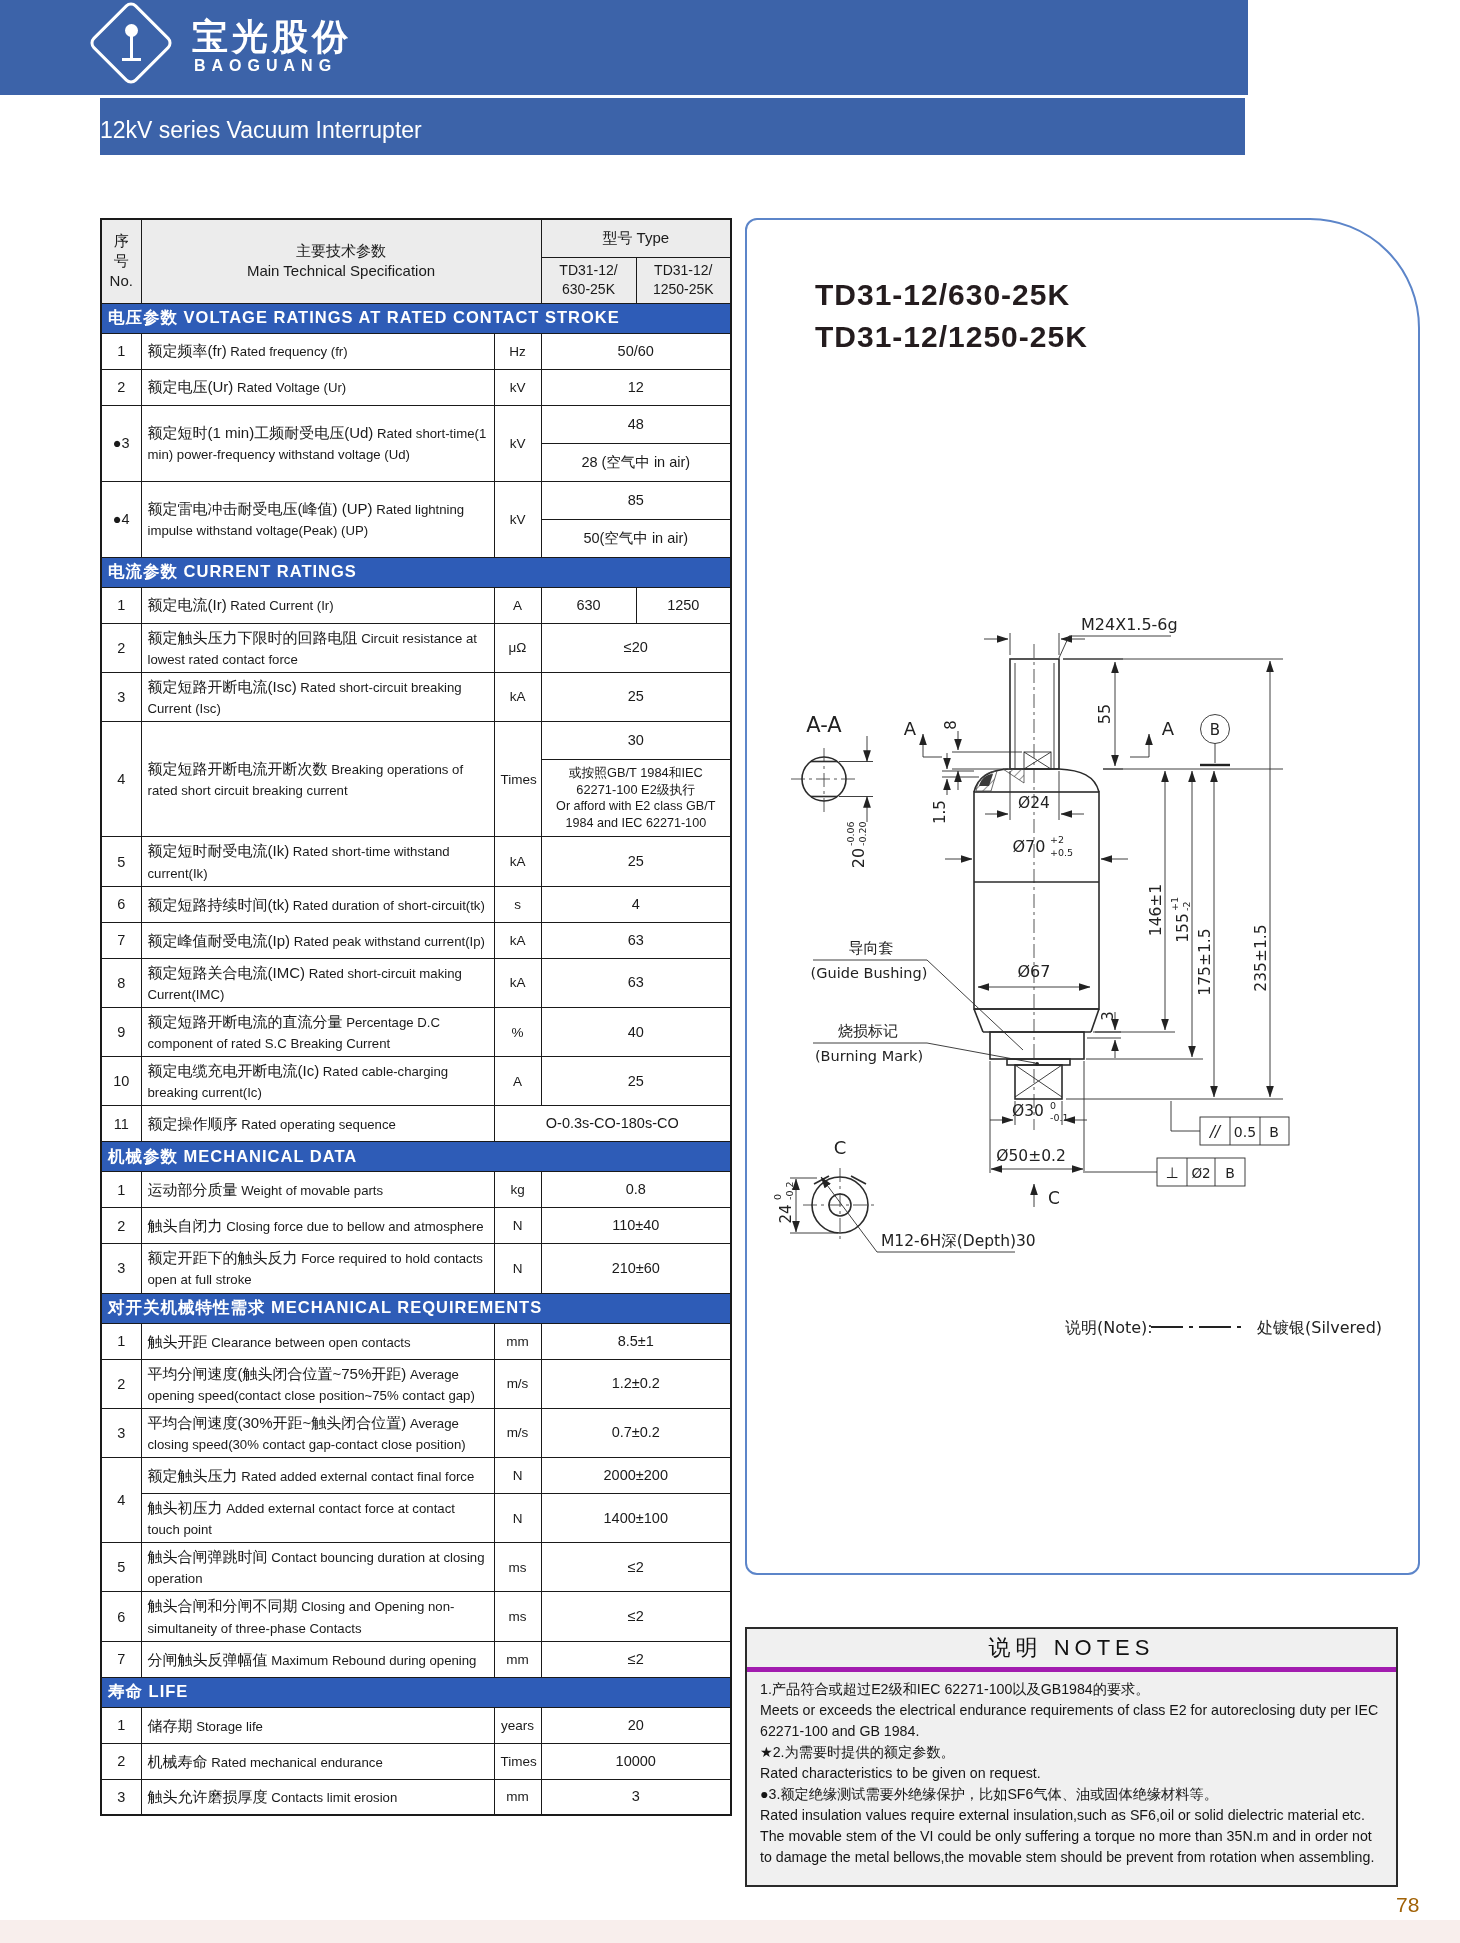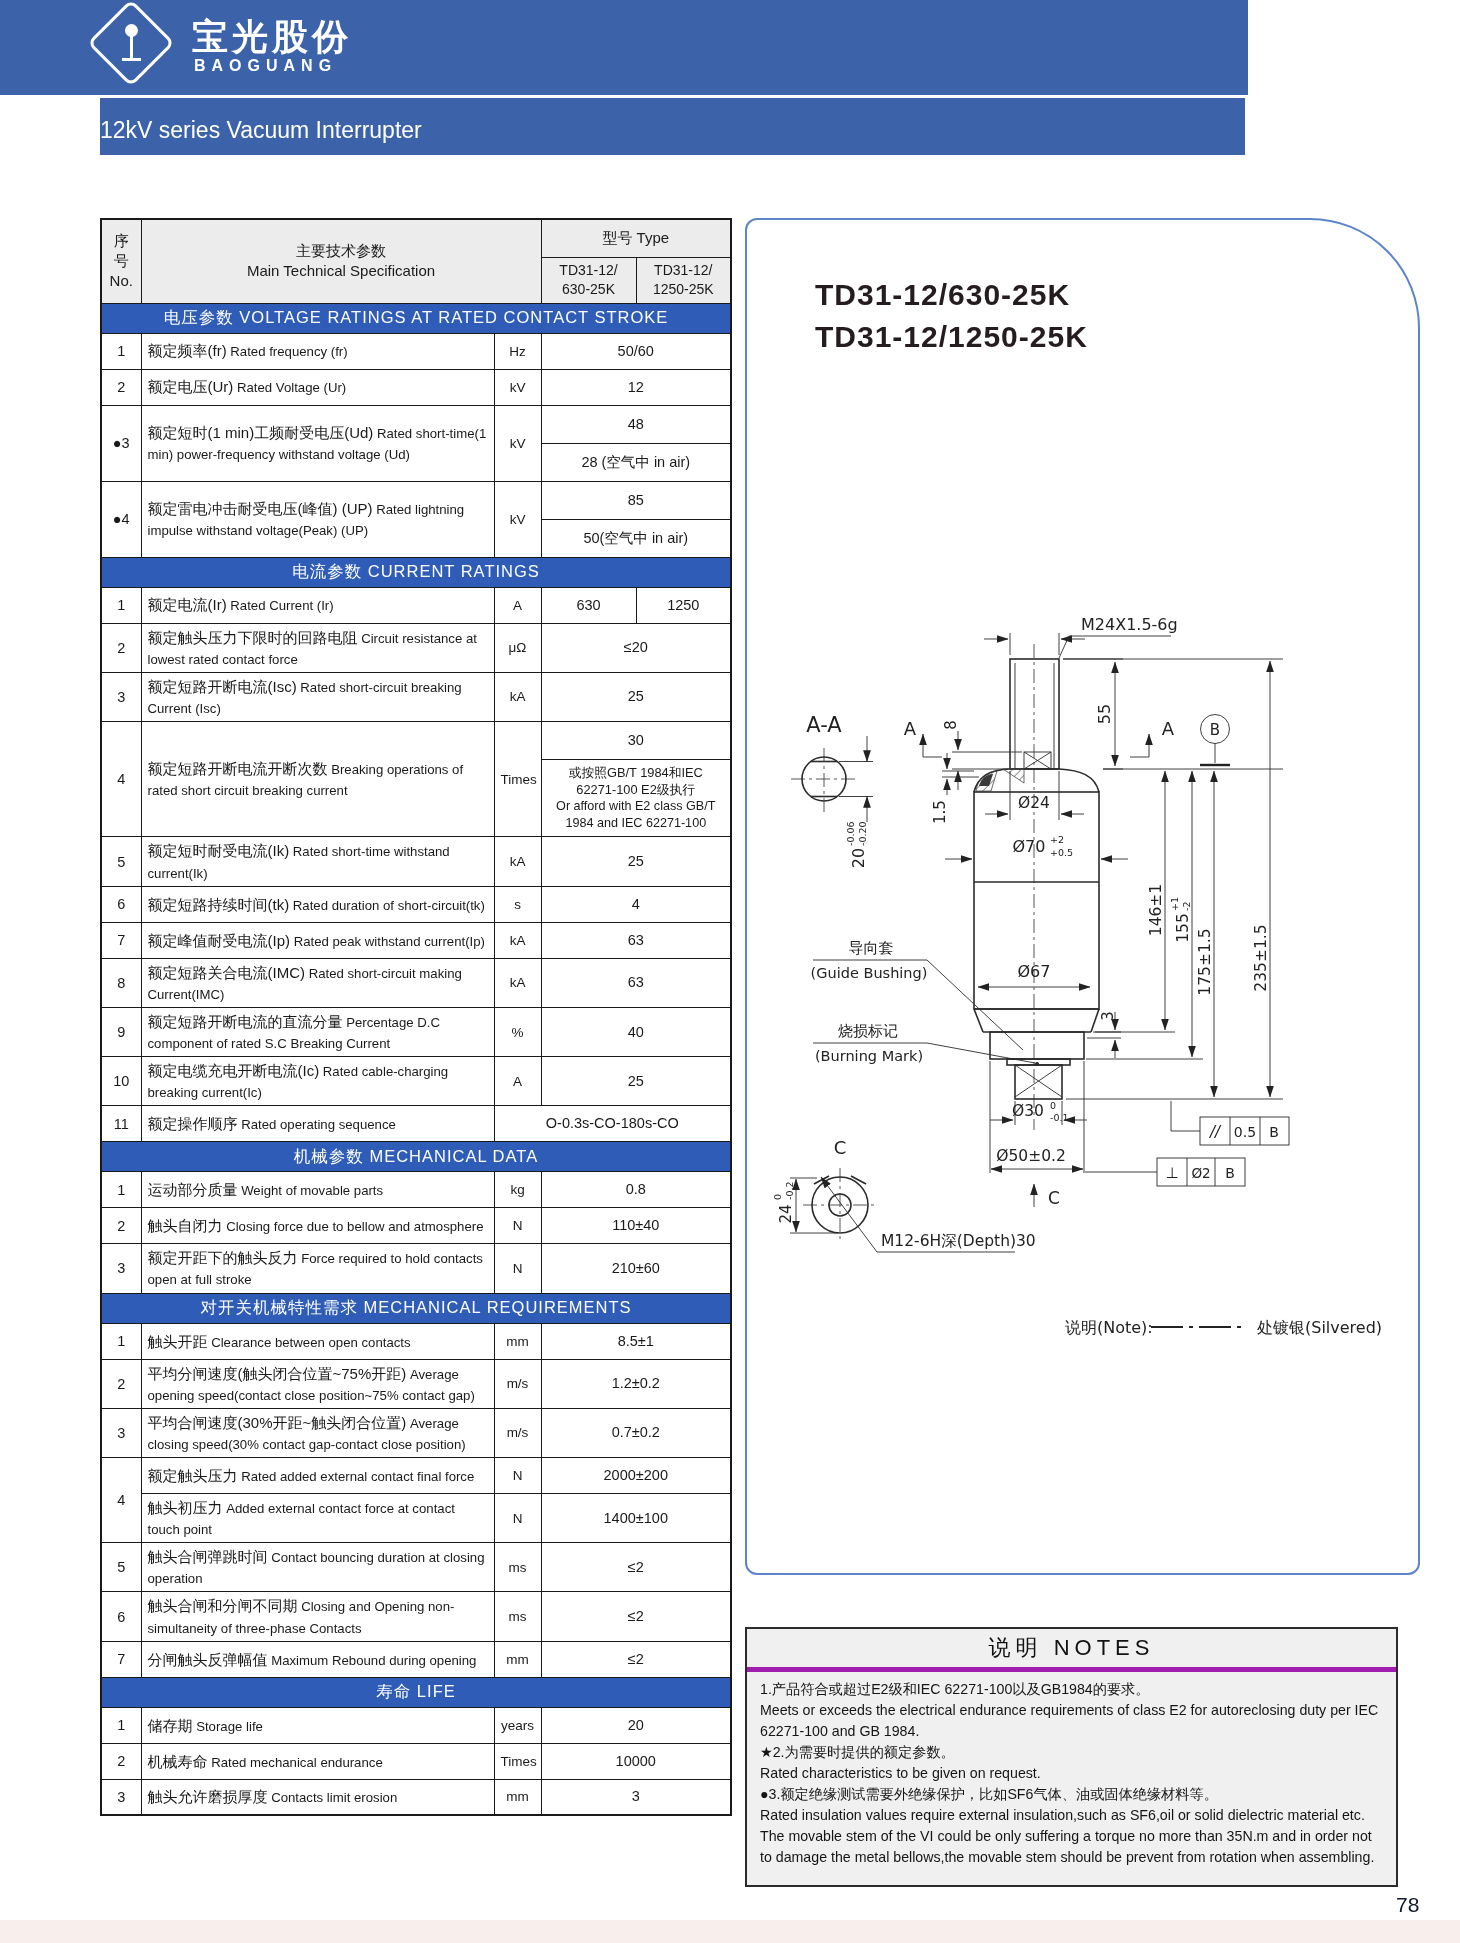--- a/index.html
+++ b/index.html
@@ -22,21 +22,21 @@
   .banner{position:absolute;left:100px;top:98px;width:1145px;height:57px;background:#3c63a9;
           display:flex;align-items:center}
   .banner-cn{font-size:38px;font-weight:bold;color:#fff;margin-left:26px;letter-spacing:3px}
   .banner-en{font-size:23px;color:#fff;padding-top:8px}
 
   
   table.spec{position:absolute;left:100px;top:218px;width:630px;border-collapse:collapse;table-layout:fixed;
              border:2px solid #1a1a1a}
   table.spec th,table.spec td{border:1px solid #1a1a1a;padding:3px 6px;vertical-align:middle;box-sizing:border-box}
   .hcell{background:#ececec;font-weight:normal;text-align:center;font-size:15px;white-space:pre-line;line-height:1.35}
-  .bar{background:#2e5cb7;color:#fff;font-weight:normal;font-size:16.5px;text-align:center;height:30px;letter-spacing:1px}
+  .bar{background:#2e5cb7;color:#fff;font-weight:bold;font-size:16.5px;text-align:left;height:30px;letter-spacing:1px}
   .c-no{text-align:center;font-size:14.5px}
   .c-spec{padding:4px 9px;line-height:1.32}
   .c-spec .cn{font-size:15px}
   .c-spec .en{font-size:13.2px}
   .c-unit{text-align:center;font-size:13.5px;padding:2px}
   .c-val{text-align:center;font-size:14.5px;line-height:1.3}
   .c-val.tall{height:38px}
   .c-val .sub-en{font-size:12.6px}
   .c-val.small{font-size:12.8px;line-height:1.35;padding:4px 6px}
   tr.vrow{height:36px}
@@ -52,21 +52,21 @@
   .thin{stroke:#2b2b2b;stroke-width:0.9;fill:none}
   .cl{stroke:#444;stroke-width:0.9;fill:none;stroke-dasharray:14 4 3 4}
 
   
   .notes{position:absolute;left:745px;top:1627px;width:653px;height:260px;background:#f0f0f0;
          border:2px solid #2b2b2b;box-sizing:border-box}
   .notes-title{height:38px;border-bottom:5px solid #a21caf;display:flex;align-items:center;justify-content:center;
                font-size:22px;letter-spacing:5px;color:#111}
   .notes-body{padding:7px 13px;font-size:14.2px;line-height:1.48;color:#151515}
 
-  .pagenum{position:absolute;left:1396px;top:1893px;font-size:21px;color:#0f172a}
+  .pagenum{position:absolute;left:1396px;top:1893px;font-size:21px;color:#a16207}
   .bottomstrip{position:absolute;left:0;top:1920px;width:1460px;height:23px;background:#f8eeec}
 </style>
 </head>
 <body>
 
 <div class="topband">
   <div class="logo-diamond">
     <div class="logo-inner">
         <div class="lamp"></div>
       </div>

